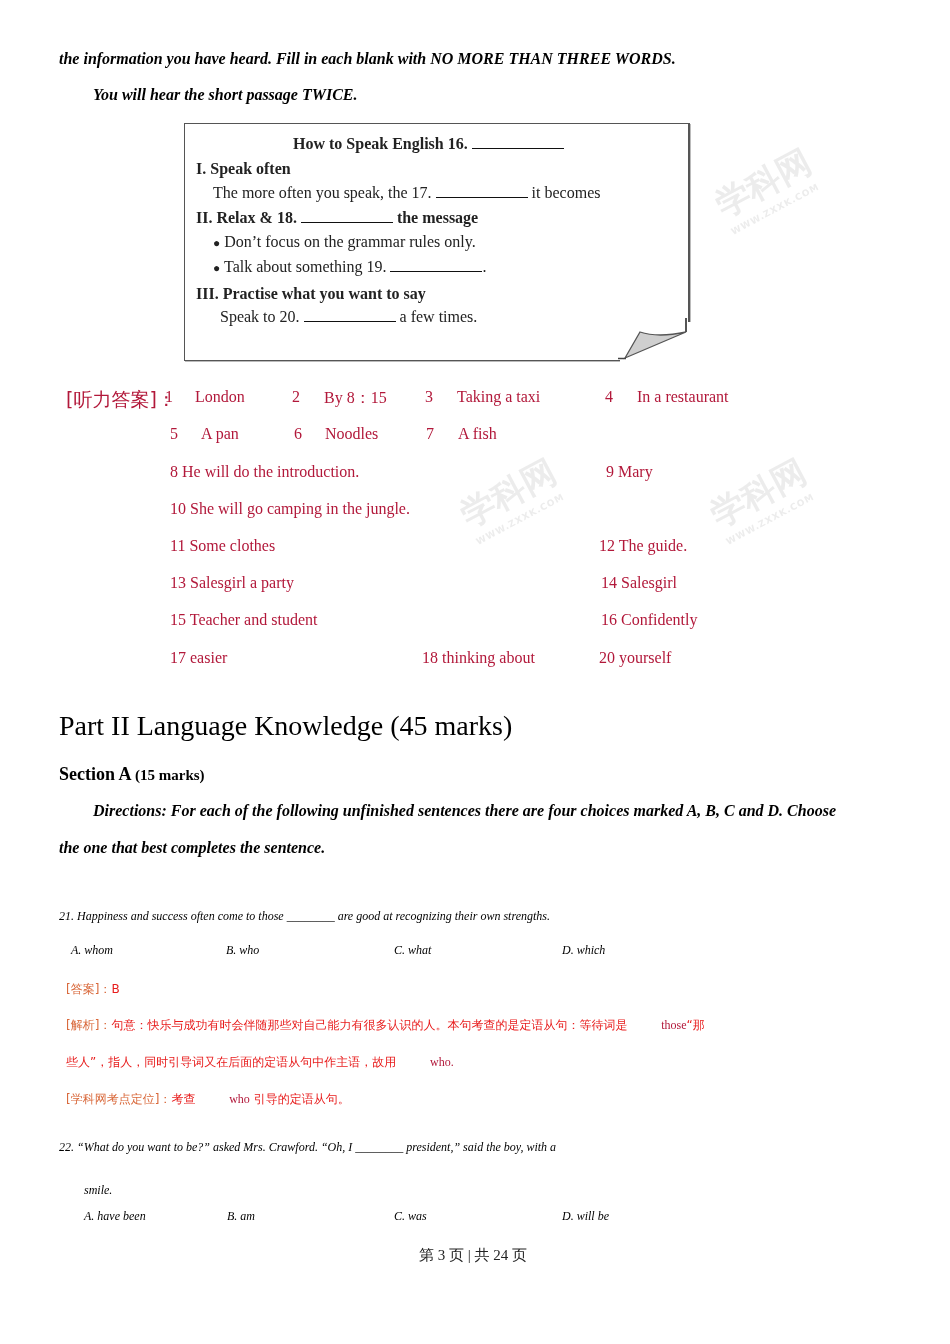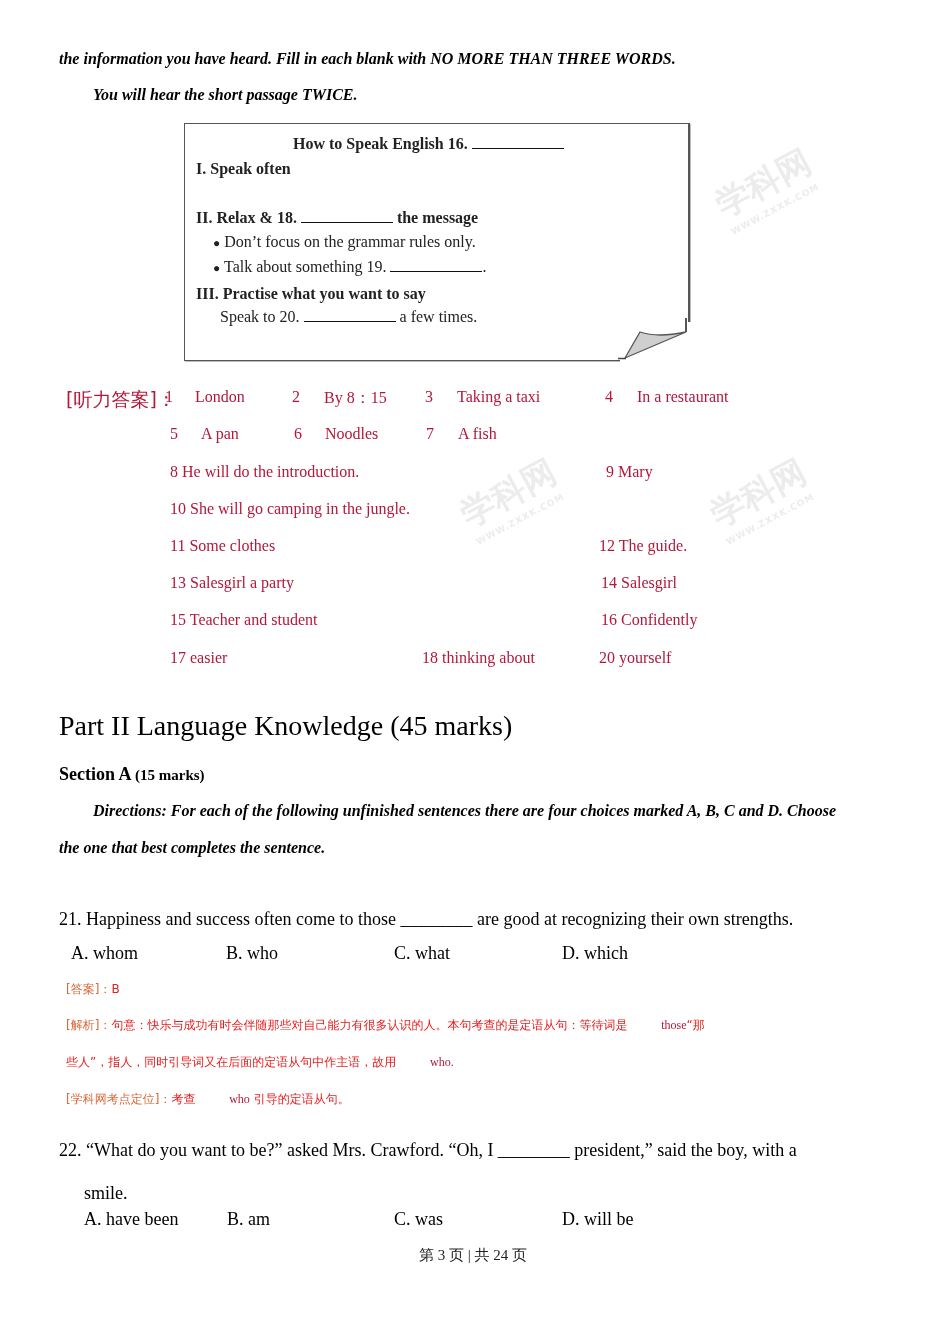--- a/index.html
+++ b/index.html
@@ -25,39 +25,44 @@
   .ans { position: absolute; white-space: nowrap; font-size: 16px; color: #b2183a; }
   .wm {
     position: absolute; color: rgba(200,200,200,0.35); font-family: "DejaVu Sans", sans-serif;
     font-size: 34px; font-weight: bold; transform: rotate(-28deg); pointer-events: none;
   }
   .wm small { display:block; font-size: 9px; letter-spacing: 1px; }
   .h-part { font-size: 28px; font-weight: normal; text-align: center; }
   .h-section { font-size: 18px; font-weight: bold; }
   .h-section .pts { font-size: 15px; }
   .dir { font-style: italic; font-weight: bold; font-size: 16px; }
-  .q { font-size: 18px; }
+  .q { font-size: 12px; font-style: italic; }
   .red { color: #e81c1c; font-family: "DejaVu Sans", sans-serif; font-size: 12px; }
   .red .lat { color: #b2183a; font-family: "Liberation Serif", serif; margin-left: 30px; }
   .red .br { color: #d9683a; }
   .footer { font-size: 15px; color: #222; }
 </style>
 </head>
 <body>
 
 <div class="abs instr" style="left:59px; top:50px;">the information you have heard. Fill in each blank with NO MORE THAN THREE WORDS.</div>
 <div class="abs instr" style="left:93px; top:86px;">You will hear the short passage TWICE.</div>
 
 <div>
   <div class="card">
     <div class="line bold" style="left:108px; top:11px;">
       <span>How to Speak English 16.</span>
       <span class="blank" style="width:92px;"></span>
     </div>
     <div class="line bold" style="left:11px; top:36px;">I. Speak often</div>
+    <div class="line" style="left:28px; top:60px;">
+      <span>The more often you speak, the 17.</span>
+      <span class="blank" style="width:92px;"></span>
+      <span>it becomes</span>
+    </div>
     <div class="line bold" style="left:11px; top:85px;">
       <span>II. Relax &amp; 18.</span>
       <span class="blank" style="width:92px;"></span>
       <span>the message</span>
     </div>
     <div class="line" style="left:28px; top:109px;">
       <span style="font-size:12px;">●</span>
       <span>Don’t focus on the grammar rules only.</span>
     </div>
     <div class="line" style="left:28px; top:134px;">

